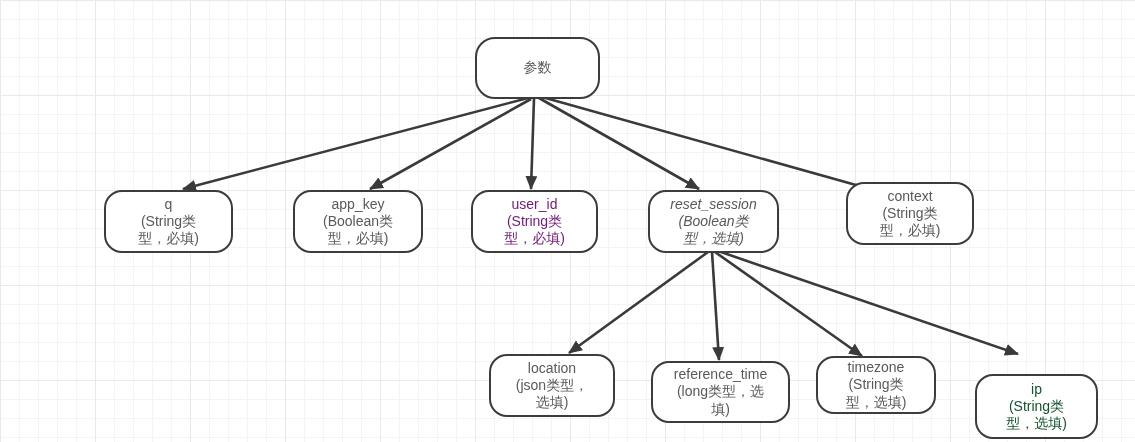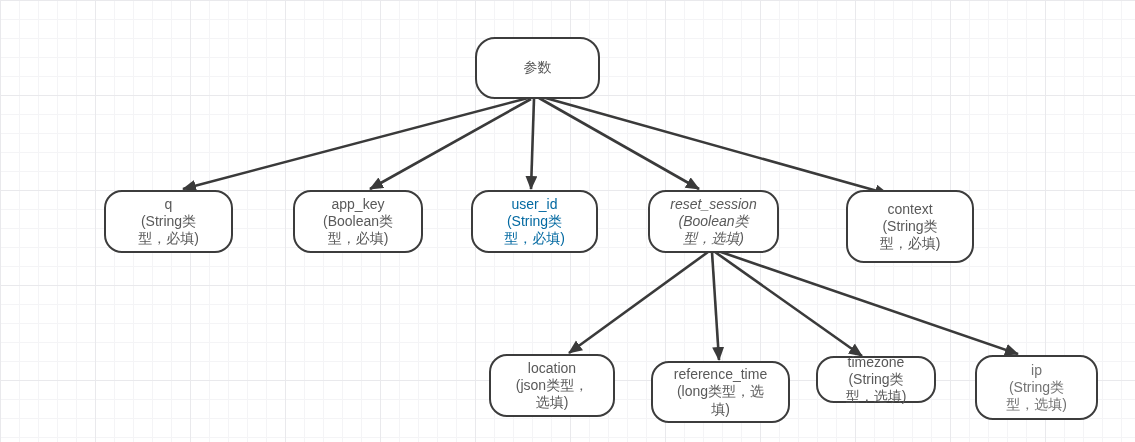--- a/index.html
+++ b/index.html
@@ -71,35 +71,35 @@
         <line x1="718" y1="251" x2="1018" y2="354" stroke="#3a3a3a" stroke-width="2.6" marker-end="url(#arrowhead)"></line>
       </svg></div>
   <div id="nodes">
       <div class="node" style="left: 475px; top: 37px; width: 125px; height: 62px; border-radius: 20px; border-color: rgb(60, 60, 60); color: rgb(89, 89, 89); background: rgb(255, 255, 255);">参数</div>
       <div class="node" style="left: 104px; top: 190px; width: 129px; height: 63px; border-radius: 18px; border-color: rgb(60, 60, 60); color: rgb(89, 89, 89); background: rgb(255, 255, 255);">q
 (String类
 型，必填)</div>
       <div class="node" style="left: 293px; top: 190px; width: 130px; height: 63px; border-radius: 18px; border-color: rgb(60, 60, 60); color: rgb(89, 89, 89); background: rgb(255, 255, 255);">app_key
 (Boolean类
 型，必填)</div>
-      <div class="node" style="left: 471px; top: 190px; width: 127px; height: 63px; border-radius: 18px; border-color: rgb(60, 60, 60); color: #0369a1; background: rgb(255, 255, 255);">user_id
+      <div class="node" style="left: 471px; top: 190px; width: 127px; height: 63px; border-radius: 18px; border-color: rgb(60, 60, 60); color: #701a75; background: rgb(255, 255, 255);">user_id
 (String类
 型，必填)</div>
       <div class="node" style="left: 648px; top: 190px; width: 131px; height: 63px; border-radius: 18px; border-color: rgb(60, 60, 60); color: rgb(89, 89, 89); background: rgb(255, 255, 255); font-style: italic;">reset_session
 (Boolean类
 型，选填)</div>
-      <div class="node" style="left: 846px; top: 190px; width: 128px; height: 73px; border-radius: 18px; border-color: rgb(60, 60, 60); color: rgb(89, 89, 89); background: rgb(255, 255, 255);">context
+      <div class="node" style="left: 846px; top: 182px; width: 128px; height: 63px; border-radius: 18px; border-color: rgb(60, 60, 60); color: rgb(89, 89, 89); background: rgb(255, 255, 255);">context
 (String类
 型，必填)</div>
       <div class="node" style="left: 651px; top: 361px; width: 139px; height: 62px; border-radius: 18px; border-color: rgb(60, 60, 60); color: rgb(89, 89, 89); background: rgb(255, 255, 255);">reference_time
 (long类型，选
 填)</div>
       <div class="node" style="left: 489px; top: 354px; width: 126px; height: 63px; border-radius: 18px; border-color: rgb(60, 60, 60); color: rgb(89, 89, 89); background: rgb(255, 255, 255);">location
 (json类型，
 选填)</div>
-      <div class="node" style="left: 816px; top: 356px; width: 120px; height: 47px; border-radius: 18px; border-color: rgb(60, 60, 60); color: rgb(89, 89, 89); background: rgb(255, 255, 255);">timezone
+      <div class="node" style="left: 816px; top: 356px; width: 120px; height: 58px; border-radius: 18px; border-color: rgb(60, 60, 60); color: rgb(89, 89, 89); background: rgb(255, 255, 255);">timezone
 (String类
 型，选填)</div>
-      <div class="node" style="left: 975px; top: 355px; width: 123px; height: 65px; border-radius: 18px; border-color: rgb(60, 60, 60); color: #737373; background: rgb(255, 255, 255);">ip
+      <div class="node" style="left: 975px; top: 374px; width: 123px; height: 65px; border-radius: 18px; border-color: rgb(60, 60, 60); color: #14532d; background: rgb(255, 255, 255);">ip
 (String类
 型，选填)</div>
     </div>
 </div>
 
 </body></html>

